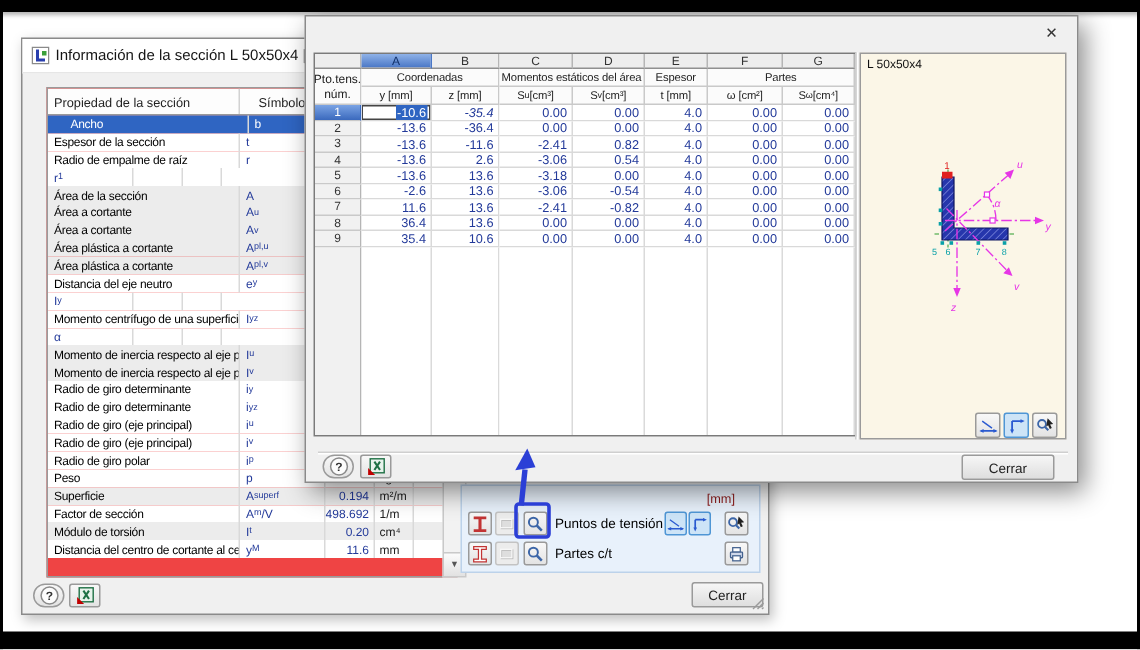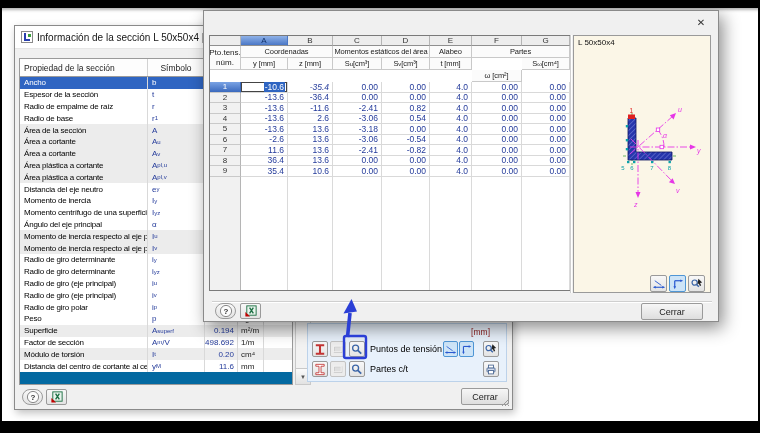--- a/index.html
+++ b/index.html
@@ -17,27 +17,27 @@
   .xbtn{position:absolute;top:1px;width:30px;height:20px;display:flex;align-items:center;justify-content:center;
         font-size:10px;color:#333;cursor:default;}
   
   .sbtn{position:absolute;box-sizing:border-box;border:1px solid #9a9a9a;border-radius:2px;
         background:linear-gradient(#f8f8f8,#e3e3e3);display:flex;align-items:center;justify-content:center;}
   .sbtn.toggled{background:#cde4f7;border-color:#4f96d5;}
   .sbtn.disabled{background:#ececec;border-color:#c3c3c3;}
   .pushbtn{position:absolute;box-sizing:border-box;border:1px solid #9a9a9a;border-radius:2px;
         background:linear-gradient(#f6f6f6,#dedede);font-size:9px;color:#222;text-align:center;}
   
-  #bg-table{position:absolute;left:4px;top:32px;width:274px;height:327px;border:1px solid #9a9a9a;
-            background:#0369a1;box-sizing:border-box;overflow:hidden;}
+  #bg-table{position:absolute;left:16px;top:32px;width:274px;height:327px;border:1px solid #9a9a9a;
+            background:#ef4444;box-sizing:border-box;overflow:hidden;}
   #bg-head{display:flex;height:17px;border-bottom:1px solid #9a9a9a;background:#fdfdfd;}
   #bg-head .hc{font-size:8.5px;color:#222;display:flex;align-items:center;box-sizing:border-box;border-right:1px solid #d2d2d2;}
   .bgrow{display:flex;height:11.8px;align-items:center;background:#fff;}
   .bgrow.shade{background:#ececec;}
-  .bgrow.sel{background:#2f65c2;}
+  .bgrow.sel{background:#2f65c2;padding-left:11px;}
   .bgrow.sel .lbl,.bgrow.sel .sym{color:#fff;}
   .bgrow .c{box-sizing:border-box;border-right:1px solid #d9d9d9;height:100%;display:flex;align-items:center;
             overflow:hidden;white-space:nowrap;}
   .bgrow .lbl{font-size:8px;letter-spacing:-0.2px;color:#000;padding-left:4px;}
   .bgrow .sym{font-size:8px;color:#233a9a;padding-left:4px;}
   .bgrow .val{font-size:8px;color:#233a9a;justify-content:flex-end;padding-right:3px;}
   .bgrow .unit{font-size:8px;color:#222;padding-left:3px;}
   sub{font-size:6px;vertical-align:-2px;letter-spacing:0;}
   
   #bg-scroll{position:absolute;left:280px;top:32px;width:16px;height:327px;background:#f2f2f2;
@@ -127,21 +127,20 @@
             <div class="c" style="width: 28px; border-right: none;"></div>
           </div>
           <div class="bgrow">
             <div class="c lbl" style="width: 128px;">Radio de empalme de raíz</div>
             <div class="c sym" style="width: 57px;">r</div>
             <div class="c val" style="width: 33px;"></div>
             <div class="c unit" style="width: 26px;"></div>
             <div class="c" style="width: 28px; border-right: none;"></div>
           </div>
           <div class="bgrow">
-            <div class="c lbl" style="width: 128px;">Radio de base</div>
             <div class="c sym" style="width: 57px;">r<sub>1</sub></div>
             <div class="c val" style="width: 33px;"></div>
             <div class="c unit" style="width: 26px;"></div>
             <div class="c" style="width: 28px; border-right: none;"></div>
           </div>
           <div class="bgrow shade">
             <div class="c lbl" style="width: 128px;">Área de la sección</div>
             <div class="c sym" style="width: 57px;">A</div>
             <div class="c val" style="width: 33px;"></div>
             <div class="c unit" style="width: 26px;"></div>
@@ -176,35 +175,33 @@
             <div class="c" style="width: 28px; border-right: none;"></div>
           </div>
           <div class="bgrow">
             <div class="c lbl" style="width: 128px;">Distancia del eje neutro</div>
             <div class="c sym" style="width: 57px;">e<sub>y</sub></div>
             <div class="c val" style="width: 33px;"></div>
             <div class="c unit" style="width: 26px;"></div>
             <div class="c" style="width: 28px; border-right: none;"></div>
           </div>
           <div class="bgrow">
-            <div class="c lbl" style="width: 128px;">Momento de inercia</div>
             <div class="c sym" style="width: 57px;">I<sub>y</sub></div>
             <div class="c val" style="width: 33px;"></div>
             <div class="c unit" style="width: 26px;"></div>
             <div class="c" style="width: 28px; border-right: none;"></div>
           </div>
           <div class="bgrow">
             <div class="c lbl" style="width: 128px;">Momento centrífugo de una superficie</div>
             <div class="c sym" style="width: 57px;">I<sub>yz</sub></div>
             <div class="c val" style="width: 33px;"></div>
             <div class="c unit" style="width: 26px;"></div>
             <div class="c" style="width: 28px; border-right: none;"></div>
           </div>
           <div class="bgrow">
-            <div class="c lbl" style="width: 128px;">Ángulo del eje principal</div>
             <div class="c sym" style="width: 57px;">α</div>
             <div class="c val" style="width: 33px;"></div>
             <div class="c unit" style="width: 26px;"></div>
             <div class="c" style="width: 28px; border-right: none;"></div>
           </div>
           <div class="bgrow shade">
             <div class="c lbl" style="width: 128px;">Momento de inercia respecto al eje princip</div>
             <div class="c sym" style="width: 57px;">I<sub>u</sub></div>
             <div class="c val" style="width: 33px;"></div>
             <div class="c unit" style="width: 26px;"></div>
@@ -407,30 +404,30 @@
         </div>
       <div class="frow" id="fg-headrow">
           <div class="corner" style="width: 31px; height: 24px;">
             <span>Pto.tens.</span>
             <span>núm.</span>
           </div>
           <div style="width: 329px;">
             <div class="frow">
               <div class="hcell" style="width: 92px; height: 12px;">Coordenadas</div>
               <div class="hcell" style="width: 97px; height: 12px;">Momentos estáticos del área</div>
-              <div class="hcell" style="width: 42px; height: 12px;">Alabeo</div>
+              <div class="hcell" style="width: 42px; height: 12px;">Espesor</div>
               <div class="hcell" style="width: 98px; height: 12px;">Partes</div>
             </div>
             <div class="frow">
               <div class="hcell" style="width: 47px; height: 12px;">y [mm]</div>
               <div class="hcell" style="width: 45px; height: 12px;">z [mm]</div>
               <div class="hcell" style="width: 49px; height: 12px;">S<sub>u</sub> [cm³]</div>
               <div class="hcell" style="width: 48px; height: 12px;">S<sub>v</sub> [cm³]</div>
               <div class="hcell" style="width: 42px; height: 12px;">t [mm]</div>
-              <div class="hcell" style="width: 50px; height: 12px; margin-top: 12px;">ω [cm²]</div>
+              <div class="hcell" style="width: 50px; height: 12px;">ω [cm²]</div>
               <div class="hcell" style="width: 48px; height: 12px;">S<sub>ω</sub> [cm⁴]</div>
             </div>
           </div>
         </div>
       <div id="fg-rows">
           <div class="frow" style="height: 10.5px;">
             <div class="rh rhsel" style="width: 31px;">1</div>
             <div class="dc editing" style="width: 47px;">
               <span class="seltxt">-10.6</span>
             </div>

